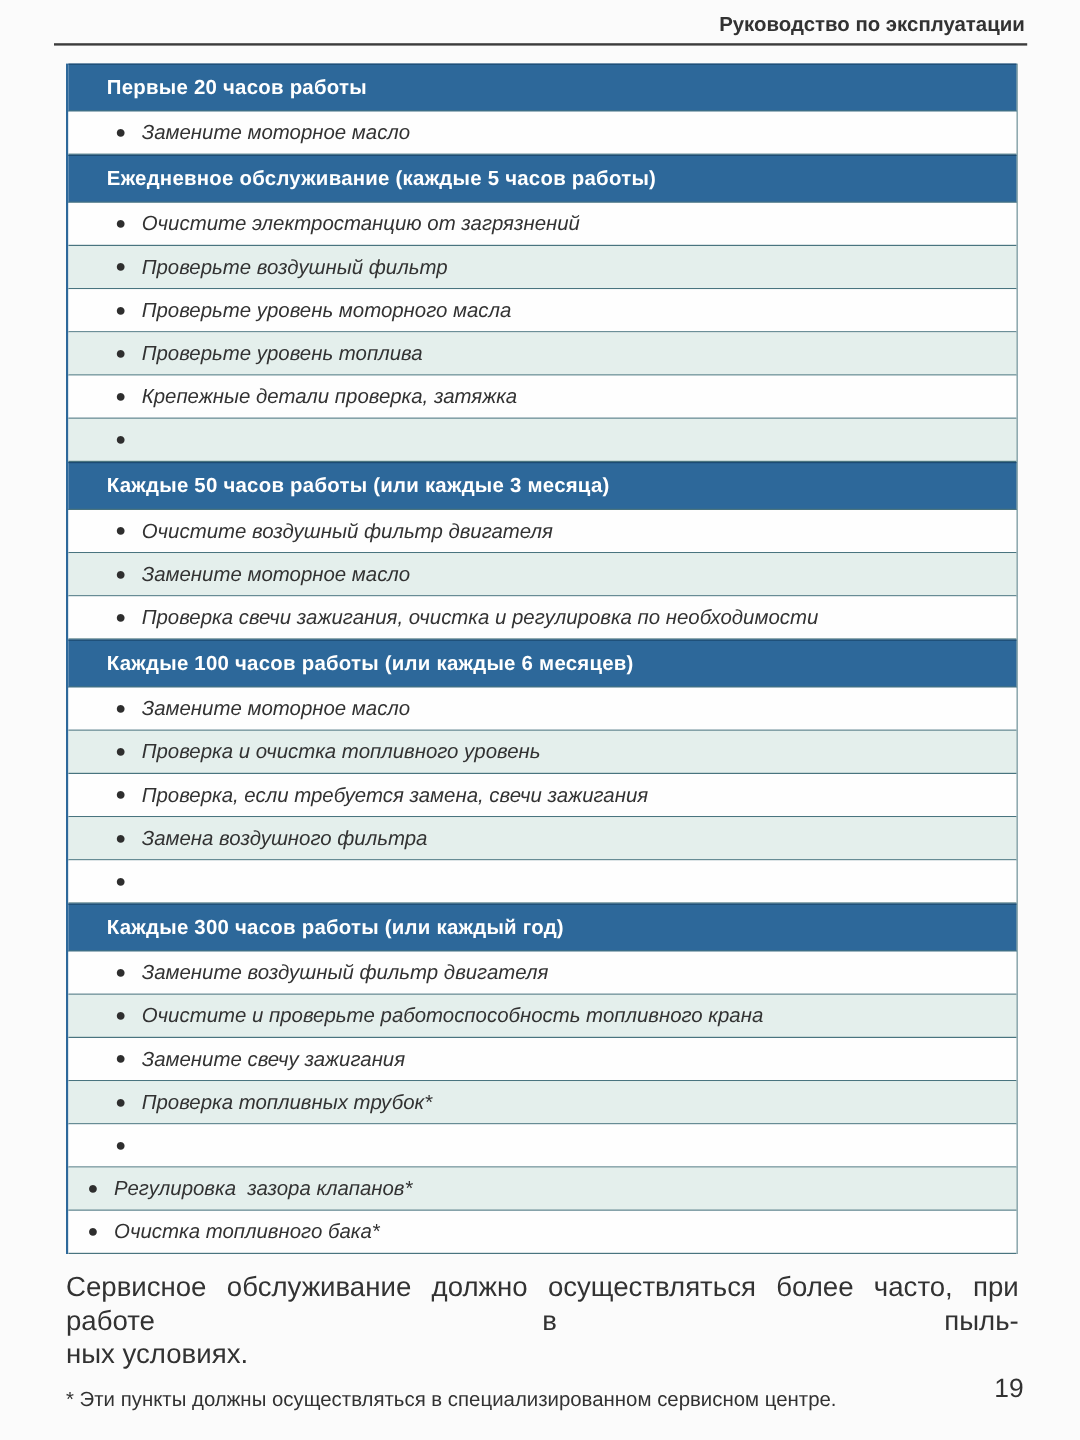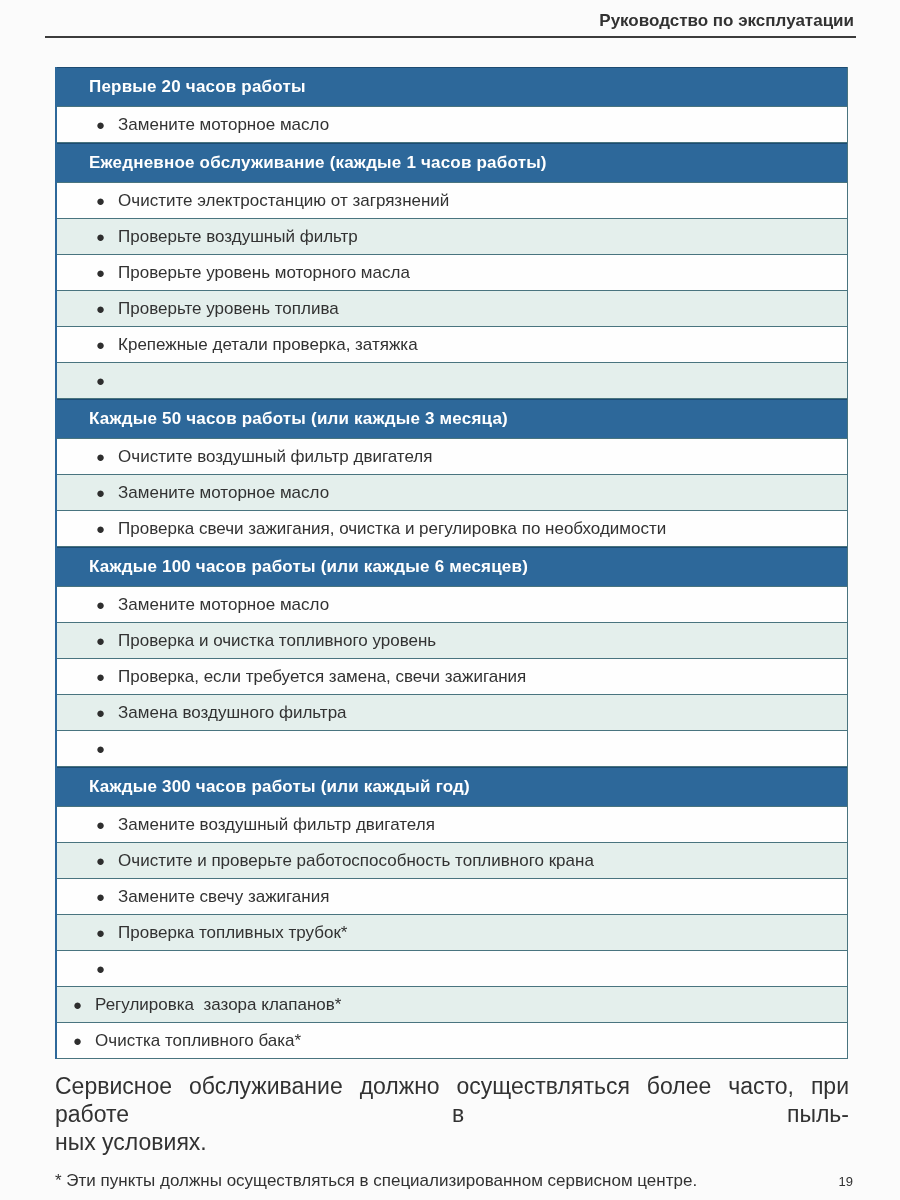--- a/index.html
+++ b/index.html
@@ -20,21 +20,21 @@
     font-size: 17px;
     color: var(--body-text, #333);
     font-weight: bold;
   }
   .header-rule {
     margin: 5px 44px 0 45px;
     border-top: 2px solid #3c3c3c;
     height: 0;
   }
   .maintenance-table {
-    margin: 29px 52px 0 55px;
+    margin: 15px 52px 0 55px;
     border-left: 2px solid var(--header-bg, #2d689a);
     border-right: 1px solid var(--separator, #49747f);
   }
   .section-header {
     background: var(--header-bg, #2d689a);
     color: var(--header-text, #fff);
     border-top: 1px solid var(--header-top-edge, #1d4b72);
     border-bottom: 1px solid var(--separator, #49747f);
     height: 38px;
     display: flex;
@@ -55,21 +55,21 @@
   }
   .item-row.white { background: var(--row-white, #ffffff); }
   .item-row.tint  { background: var(--row-tint, #e4efec); }
   .item-row.small-indent { padding-left: 16px; }
   .bullet {
     margin-right: 13px;
     font-size: 15px;
     line-height: 1;
     color: #2e2e2e;
   }
-  .item-label { white-space: pre-wrap; }
+  .item-label { white-space: pre-wrap; font-style: italic; }
   .service-note {
     margin: 13px 51px 0 55px;
     font-size: 23px;
     line-height: 28px;
     color: var(--body-text, #333);
   }
   .service-note .line1 {
     display: block;
     text-align: justify;
     text-align-last: justify;
@@ -77,22 +77,22 @@
   .service-note .line2 { display: block; }
   .footnote {
     margin: 13px 51px 0 55px;
     font-size: 17px;
     line-height: 24px;
     color: var(--body-text, #333);
   }
   .page-number {
     position: absolute;
     right: 47px;
-    bottom: 11px;
-    font-size: 13px;
+    bottom: 30px;
+    font-size: 22px;
     color: var(--body-text, #333);
   }
 </style>
 </head>
 <body>
 
 <div class="page">
 
   <div class="page-header">
     <span>Руководство по эксплуатации</span>
@@ -102,21 +102,21 @@
 
   <div class="maintenance-table">
       <div class="section-header">
         <span>Первые 20 часов работы</span>
       </div>
       <div class="item-row white">
         <span class="bullet">●</span>
         <span class="item-label">Замените моторное масло</span>
       </div>
       <div class="section-header">
-        <span>Ежедневное обслуживание (каждые 1 часов работы)</span>
+        <span>Ежедневное обслуживание (каждые 5 часов работы)</span>
       </div>
       <div class="item-row white">
         <span class="bullet">●</span>
         <span class="item-label">Очистите электростанцию от загрязнений</span>
       </div>
       <div class="item-row tint">
         <span class="bullet">●</span>
         <span class="item-label">Проверьте воздушный фильтр</span>
       </div>
       <div class="item-row white">

